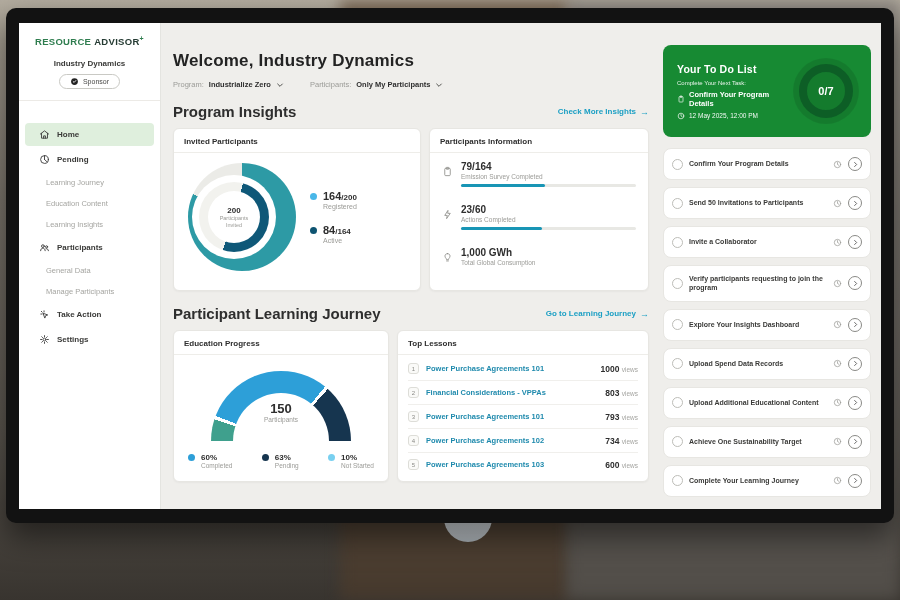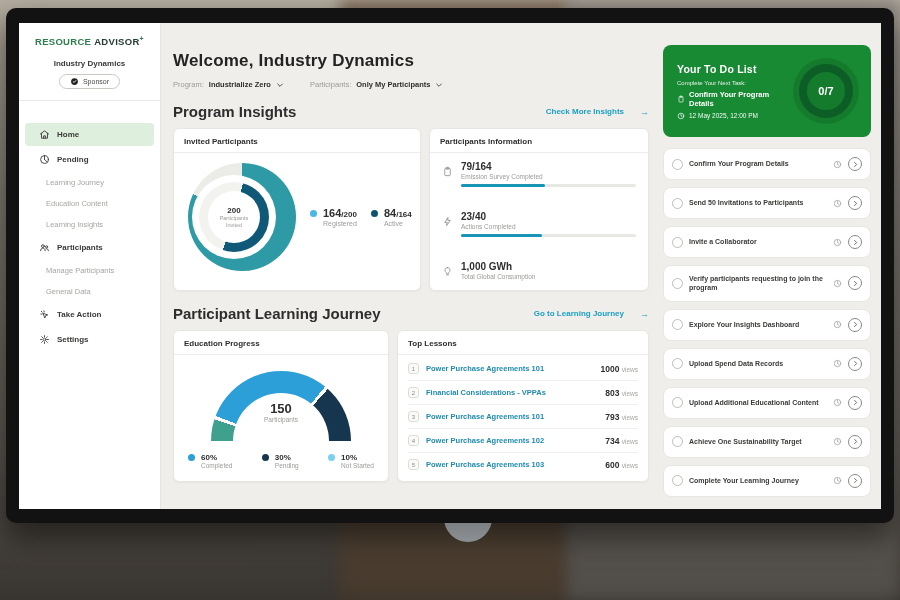--- a/index.html
+++ b/index.html
@@ -43,45 +43,45 @@
   .main{flex:1;padding:10px 8px 0 12px;overflow:hidden;}
   .page-title{font-size:17px;font-weight:bold;color:#232323;margin-top:18px;letter-spacing:.2px;}
   .filters{display:flex;gap:26px;margin-top:9px;align-items:center;}
   .filter{display:flex;align-items:center;gap:5px;cursor:pointer;}
   .filter-label{font-size:7.5px;color:#9b9b97;}
   .filter-value{font-size:7.5px;font-weight:bold;color:#2e2e2e;}
   .chev{width:8px;height:8px;display:inline-flex;}
   .chev svg{width:8px;height:8px;}
   .section-row{display:flex;justify-content:space-between;align-items:center;margin-top:14px;}
   .section-title{font-size:15px;font-weight:bold;color:#2e2e2e;}
-  .section-link{display:flex;align-items:center;gap:16px;font-size:8px;font-weight:bold;color:var(--accent);cursor:pointer;}
+  .section-link{display:flex;align-items:center;gap:4px;font-size:8px;font-weight:bold;color:var(--accent);cursor:pointer;}
   .arrow-glyph{font-size:9px;}
   .cards-row{display:flex;gap:8px;margin-top:8px;}
   .card{background:#fff;border:1px solid #e7e6e2;border-radius:6px;box-shadow:0 1px 2px rgba(0,0,0,.04);}
   .card-head{padding:8px 10px 6px;border-bottom:1px solid #eeede9;font-size:8px;font-weight:bold;color:#2e2e2e;}
   
   .card-invited{width:248px;height:163px;}
   .invited-body{display:flex;align-items:center;gap:14px;padding:10px 8px 8px 14px;}
   .ring1{width:108px;height:108px;border-radius:50%;position:relative;flex:none;}
   .hole1{position:absolute;left:4px;top:12px;width:84px;height:84px;border-radius:50%;background:#fff;}
   .ring2{position:absolute;left:7px;top:7px;width:70px;height:70px;border-radius:50%;}
   .hole2{position:absolute;left:9px;top:9px;width:52px;height:52px;border-radius:50%;background:#fff;
          display:flex;flex-direction:column;align-items:center;justify-content:center;text-align:center;}
   .donut-center-val{font-size:8px;font-weight:bold;color:#2e2e2e;}
   .donut-center-lbl{font-size:5.5px;color:#9b9b97;width:44px;line-height:1.25;}
-  .legend-col{display:flex;flex-direction:row;gap:14px;}
+  .legend-col{display:flex;flex-direction:column;gap:14px;}
   .legend-item{display:flex;align-items:flex-start;gap:6px;}
   .dot{width:7px;height:7px;border-radius:50%;margin-top:3px;flex:none;}
   .leg-val{font-size:11px;font-weight:bold;color:#2e2e2e;}
   .leg-val small{font-size:8px;}
   .leg-lbl{font-size:7px;color:#9b9b97;margin-top:1px;}
   
   .card-info{flex:1;height:163px;}
   .info-body{padding:8px 12px;}
-  .metric{display:flex;gap:8px;margin-bottom:24px;}
+  .metric{display:flex;gap:8px;margin-bottom:17px;}
   .metric-icon{width:11px;height:11px;margin-top:2px;flex:none;}
   .metric-icon svg{width:11px;height:11px;}
   .metric-main{flex:1;}
   .metric-val{font-size:10px;font-weight:bold;color:#2e2e2e;}
   .metric-lbl{font-size:6.5px;color:#9b9b97;margin-top:1px;}
   .track{height:3px;background:#e8e8e4;border-radius:2px;margin-top:4px;}
   .fill{height:3px;background:var(--bar-teal);border-radius:2px;}
   
   .card-edu{width:216px;height:152px;}
   .gauge-wrap{position:relative;width:140px;height:70px;margin:16px auto 0;}
@@ -192,24 +192,24 @@
               <svg viewBox="0 0 24 24" stroke="#3d3d3d" stroke-width="2" fill="none" stroke-linecap="round" stroke-linejoin="round">
                 <circle cx="8.5" cy="9" r="3"></circle>
                 <circle cx="16.5" cy="10.5" r="2.3"></circle>
                 <path d="M3.5 19 C3.5 15.5 6 13.5 8.5 13.5 C11 13.5 13.5 15.5 13.5 19"></path>
                 <path d="M15.5 14.5 C18.5 14.5 20.5 16.2 20.5 19"></path>
               </svg>
             </span>
             <span class="nav-label">Participants</span>
           </div>
           <div class="nav-item sub">
+            <span class="nav-label">General Data</span>
+          </div>
+          <div class="nav-item sub">
             <span class="nav-label">Manage Participants</span>
-          </div>
-          <div class="nav-item sub">
-            <span class="nav-label">General Data</span>
           </div>
           <div class="nav-item">
             <span class="nav-icon">
               <svg viewBox="0 0 24 24" stroke="#3d3d3d" stroke-width="2" fill="none" stroke-linecap="round" stroke-linejoin="round">
                 <path d="M9.5 9.5 L19 13 L14.5 14.5 L13 19 Z"></path>
                 <path d="M5 5 L7 7"></path>
                 <path d="M4 11 H6.5"></path>
                 <path d="M11 4 V6.5"></path>
               </svg>
             </span>
@@ -316,21 +316,21 @@
                   <div class="track">
                     <div class="fill" style="width: 48%;"></div>
                   </div>
                 </div>
               </div>
               <div class="metric">
                 <span class="metric-icon"><svg viewBox="0 0 24 24" stroke="#8a8a86" stroke-width="1.8" fill="none" stroke-linejoin="round">
                     <path d="M13 3 L6 14 H11.5 L10 21 L18 9.5 H12.5 Z"></path>
                   </svg></span>
                 <div class="metric-main">
-                  <div class="metric-val">23/40</div>
+                  <div class="metric-val">23/60</div>
                   <div class="metric-lbl">Actions Completed</div>
                   <div class="track">
                     <div class="fill" style="width: 46%;"></div>
                   </div>
                 </div>
               </div>
               <div class="metric">
                 <span class="metric-icon"><svg viewBox="0 0 24 24" stroke="#8a8a86" stroke-width="1.8" fill="none" stroke-linecap="round" stroke-linejoin="round">
                     <path d="M12 3.5 C8.5 3.5 6.5 6 6.5 9 C6.5 11.5 8 12.8 9 14.2 C9.6 15 9.8 15.8 9.9 16.8 H14.1 C14.2 15.8 14.4 15 15 14.2 C16 12.8 17.5 11.5 17.5 9 C17.5 6 15.5 3.5 12 3.5 Z"></path>
                     <path d="M10 19.5 H14"></path>
@@ -369,21 +369,21 @@
               <div class="edu-leg-item">
                 <span class="dot" style="background: rgb(45, 159, 216); margin-top: 1px;"></span>
                 <div>
                   <div class="edu-leg-val">60%</div>
                   <div class="edu-leg-lbl">Completed</div>
                 </div>
               </div>
               <div class="edu-leg-item">
                 <span class="dot" style="background: rgb(22, 53, 79); margin-top: 1px;"></span>
                 <div>
-                  <div class="edu-leg-val">30%</div>
+                  <div class="edu-leg-val">63%</div>
                   <div class="edu-leg-lbl">Pending</div>
                 </div>
               </div>
               <div class="edu-leg-item">
                 <span class="dot" style="background: rgb(121, 208, 240); margin-top: 1px;"></span>
                 <div>
                   <div class="edu-leg-val">10%</div>
                   <div class="edu-leg-lbl">Not Started</div>
                 </div>
               </div>

